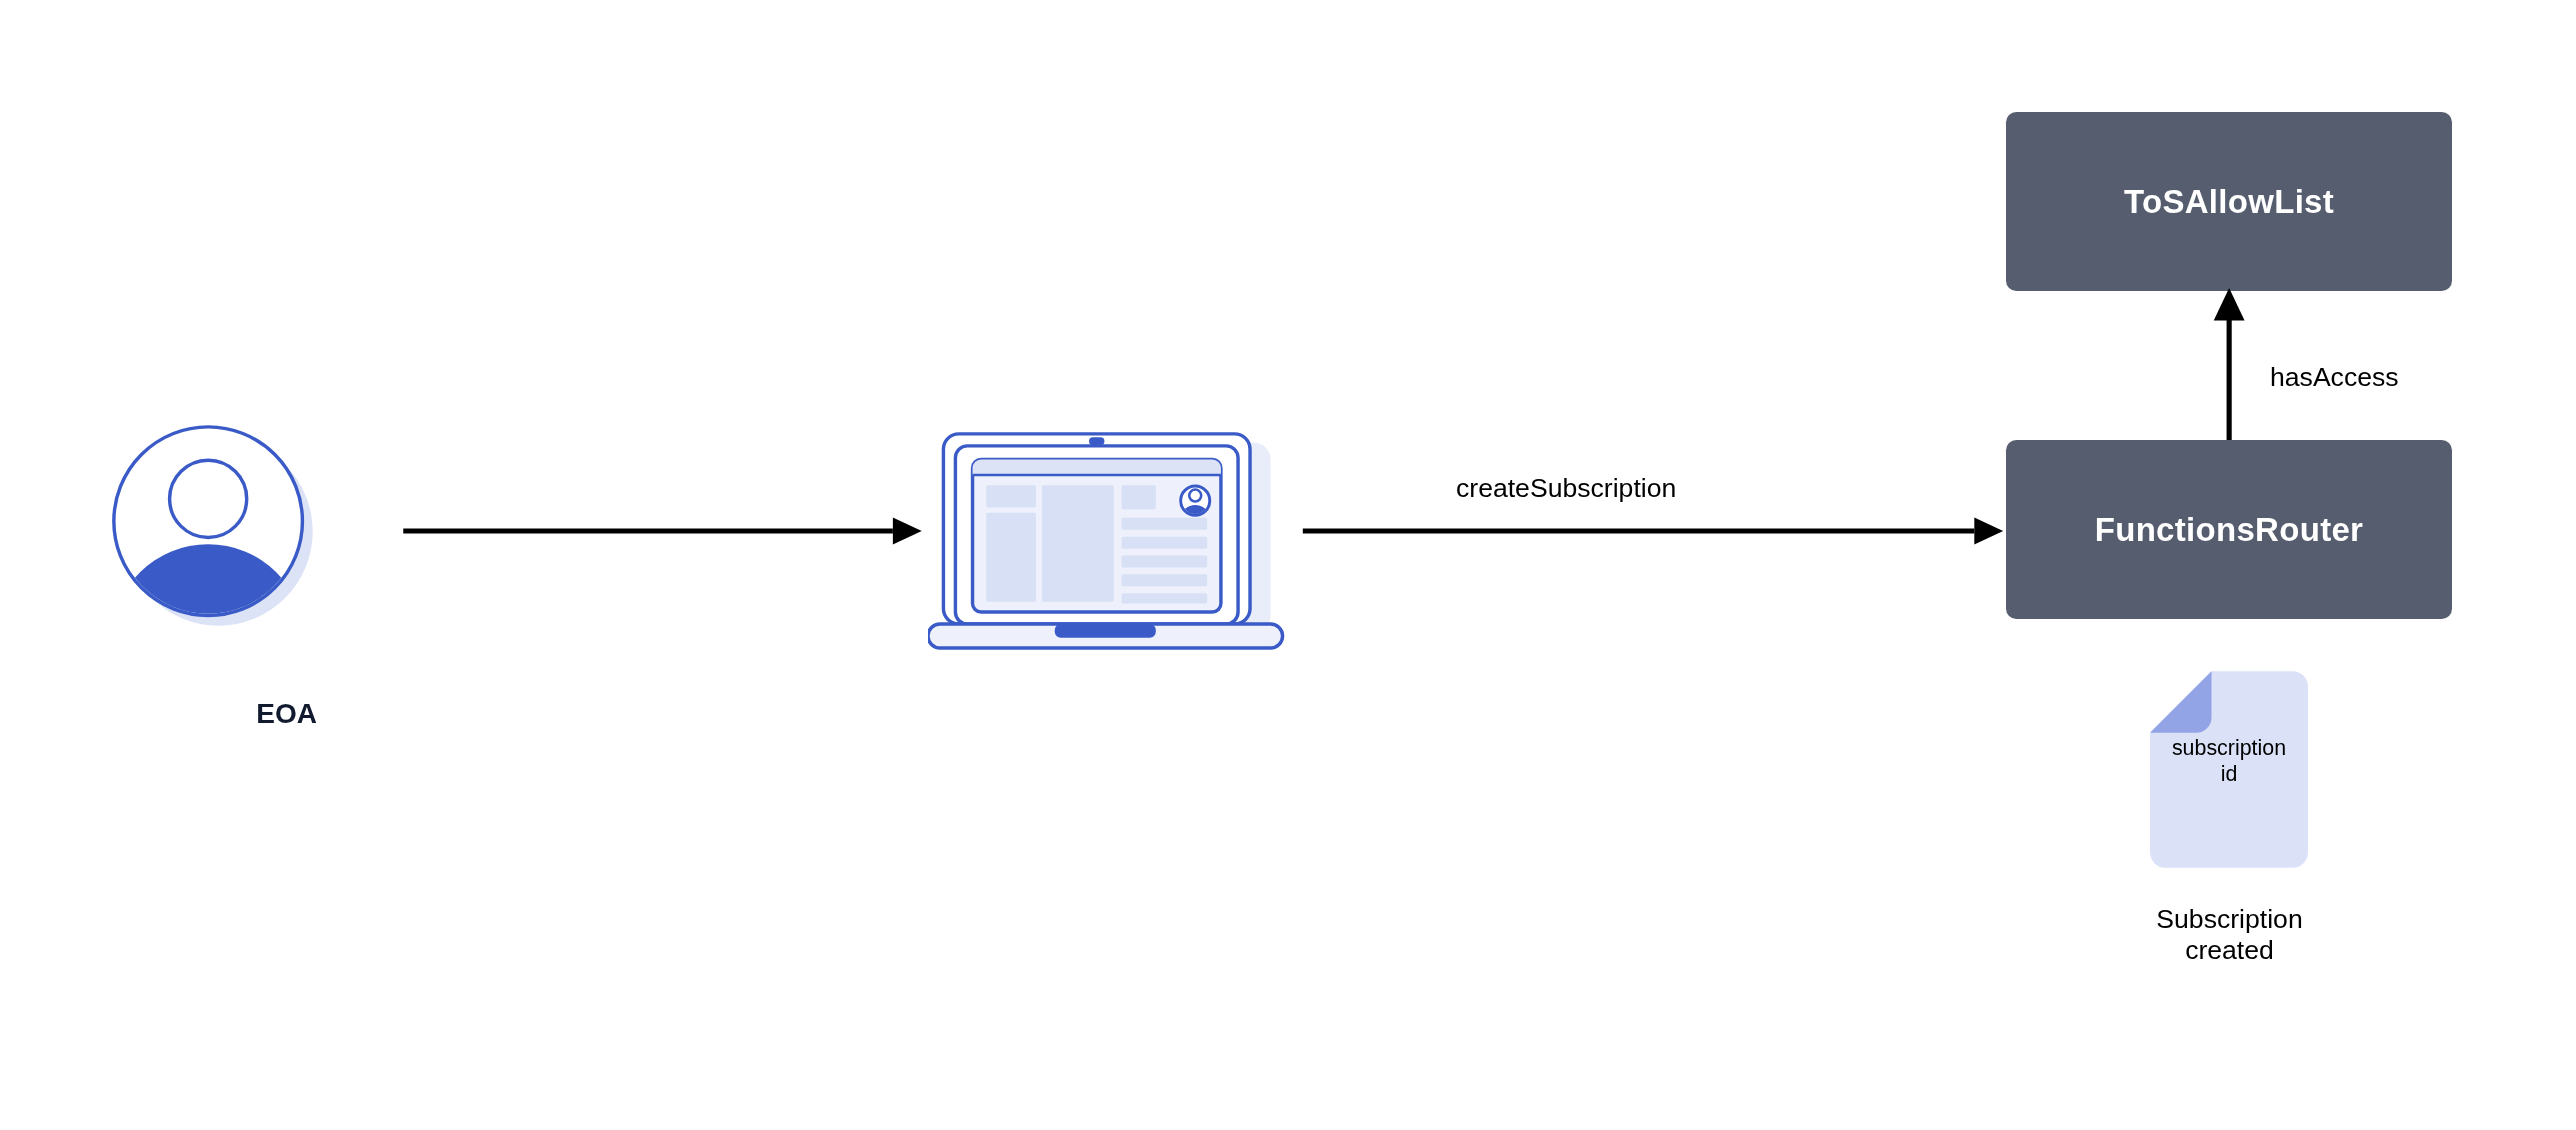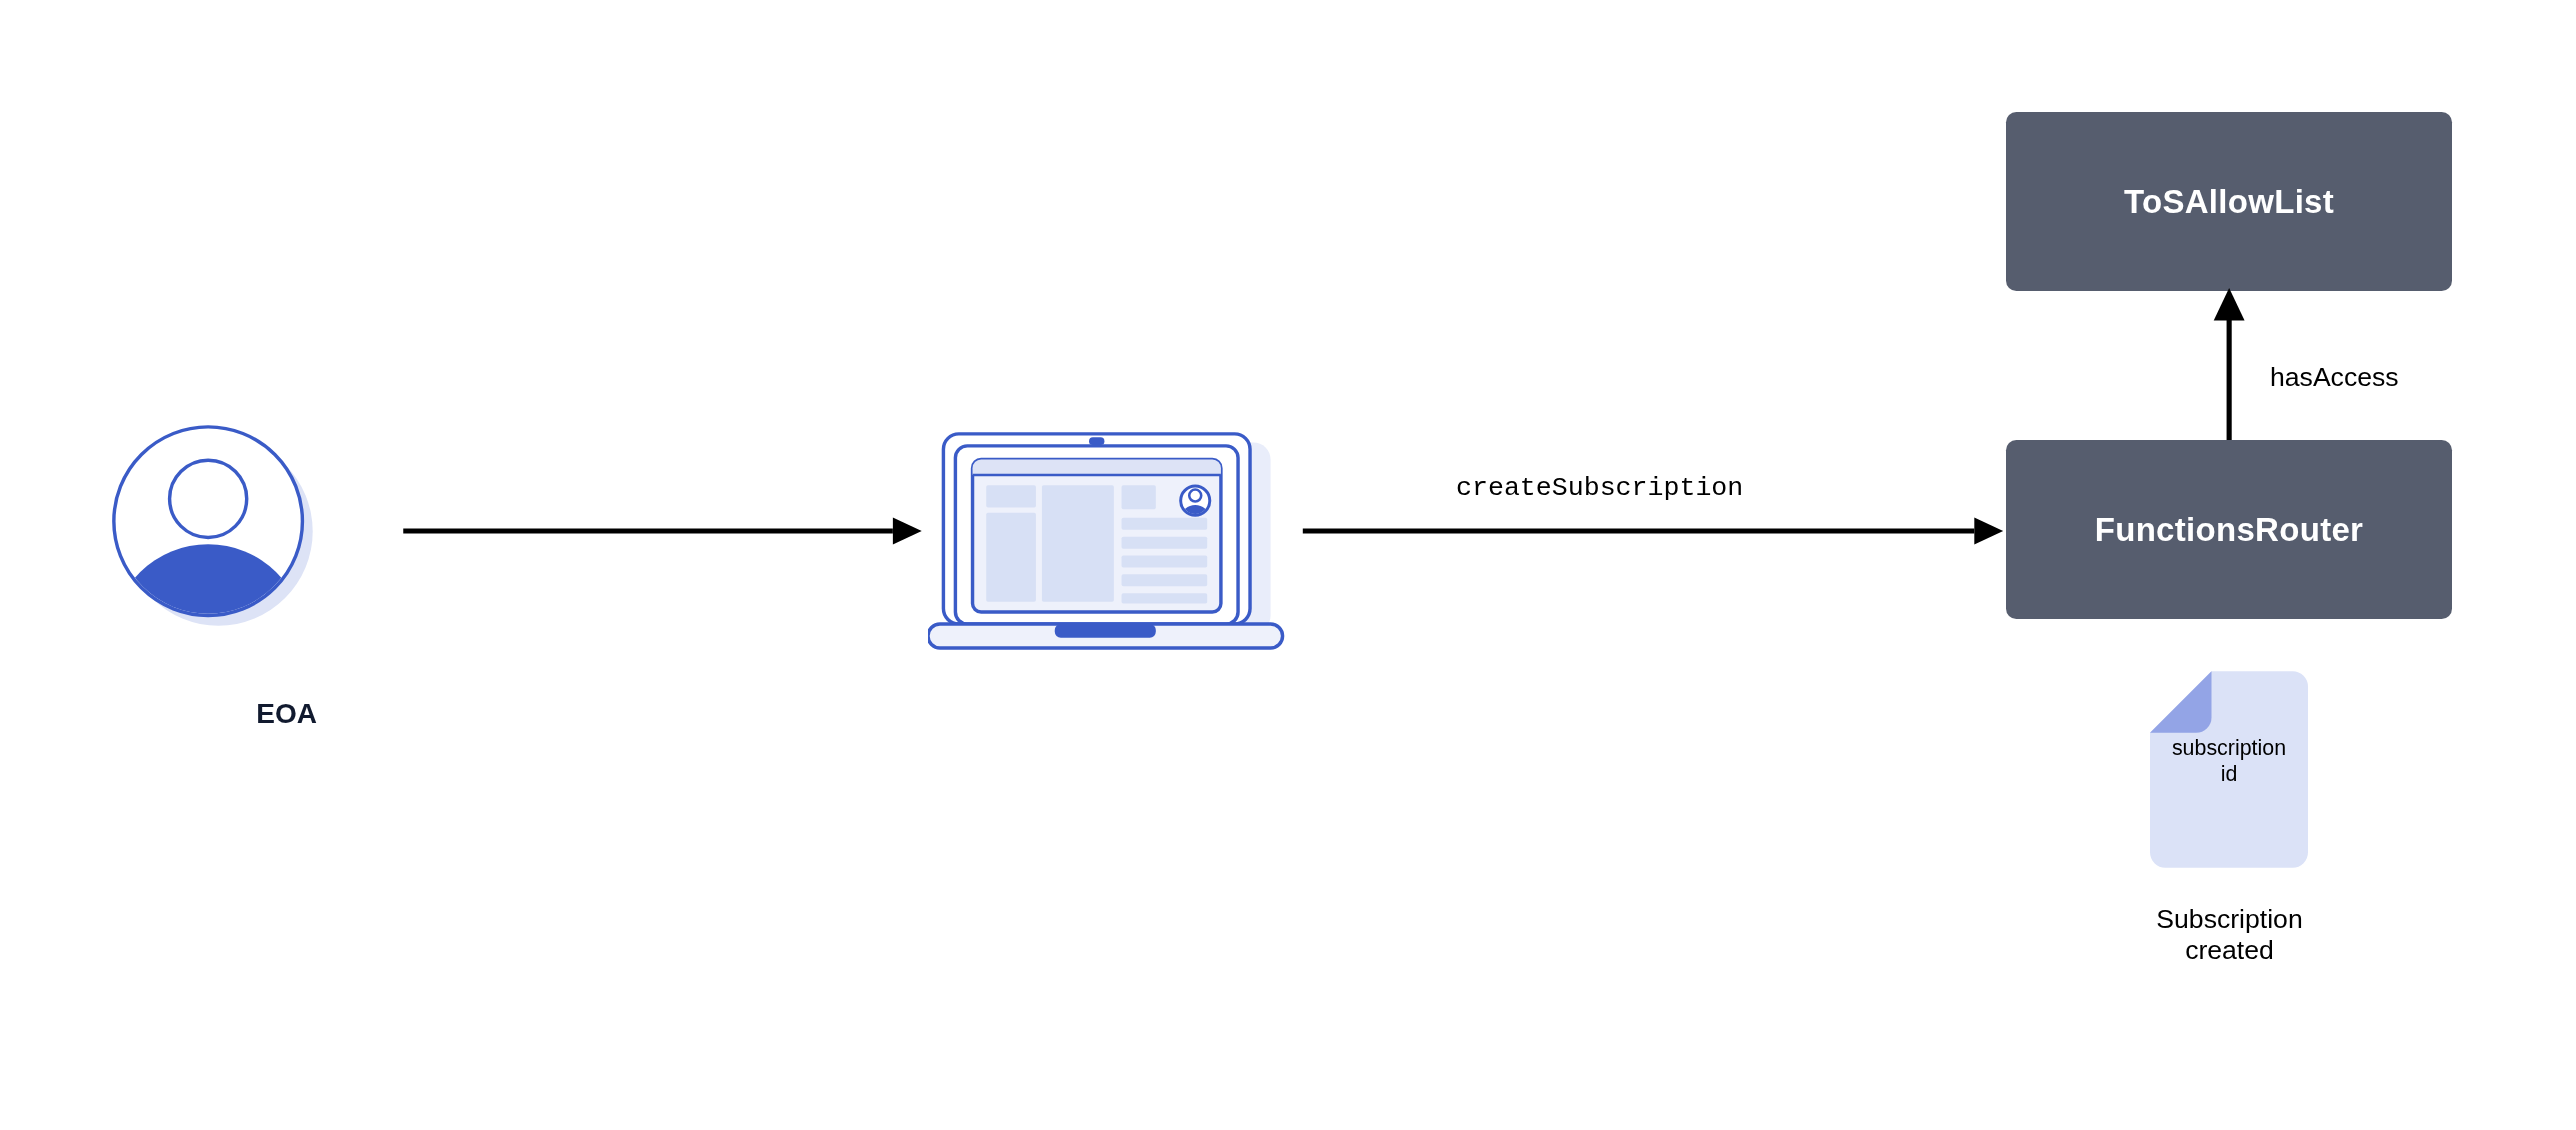--- a/index.html
+++ b/index.html
@@ -59,21 +59,21 @@
     white-space: nowrap;
   }
   
   .edge-label {
     position: absolute;
     font-size: 26.6px;
     color: #000000;
     white-space: nowrap;
   }
   .edge-label.mono {
-    font-family: Liberation Mono, monospace;
+    font-family: Liberation Sans, sans-serif;
   }
   .edge-label.sans {
     font-family: "Liberation Sans", sans-serif;
     text-align: right;
   }
   
   .doc-caption {
     position: absolute;
     font-family: "Liberation Sans", sans-serif;
     font-size: 26.6px;

